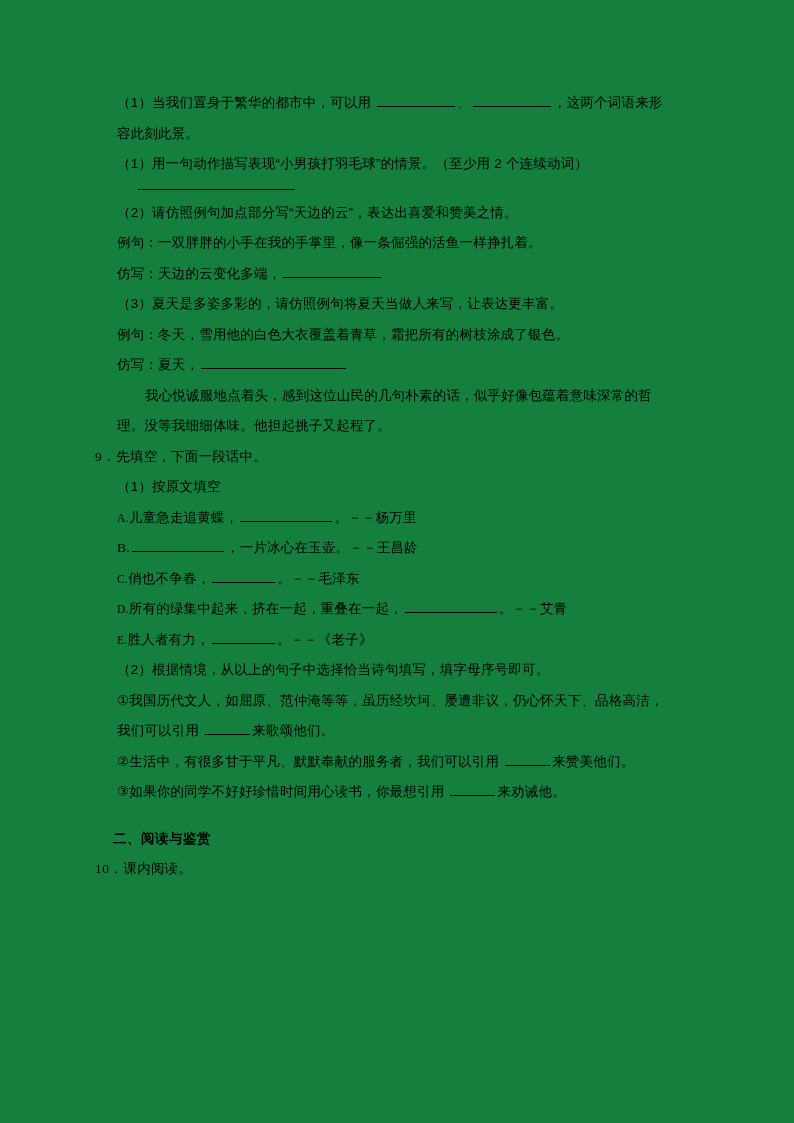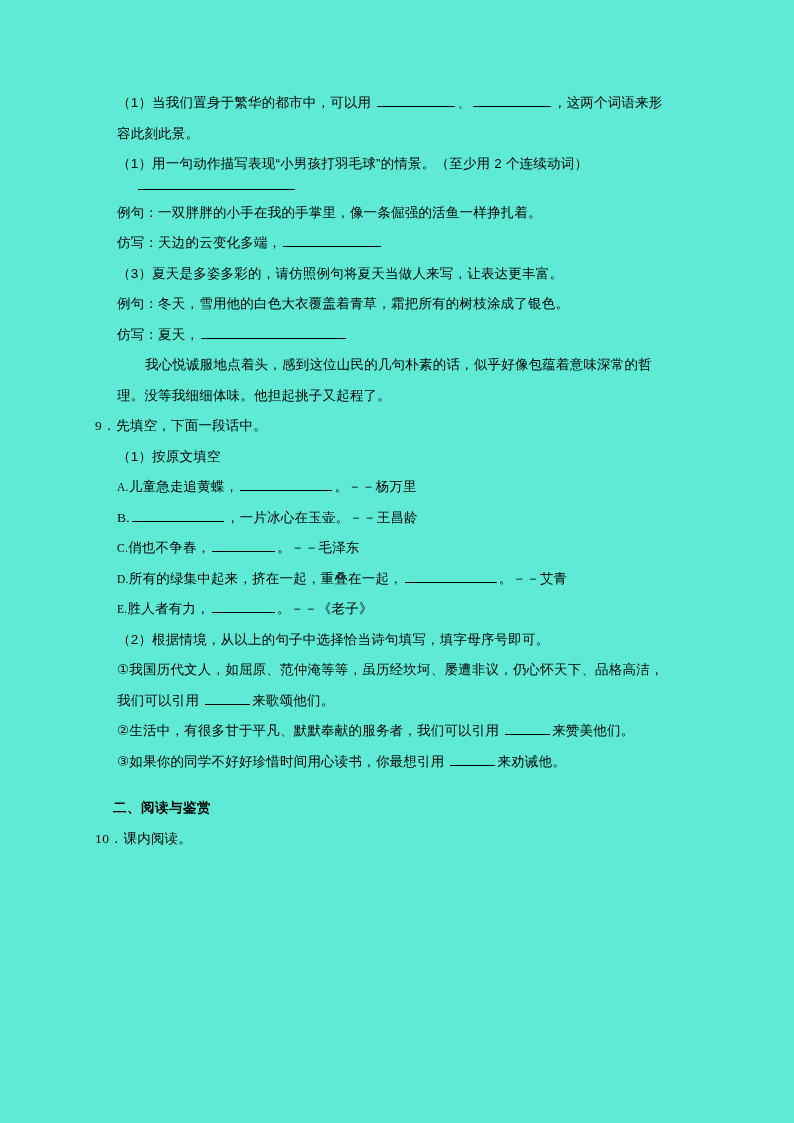--- a/index.html
+++ b/index.html
@@ -8,21 +8,21 @@
     background: #ffffff;
   }
   body {
     font-family: "Liberation Sans", "DejaVu Sans", sans-serif;
     color: #000000;
   }
   .page {
     position: relative;
     width: 794px;
     height: 1123px;
-    background: #5eead4;
+    background: #15803d;
     overflow: hidden;
     box-sizing: border-box;
     padding: 88px 119px 0 95px;
   }
   .line {
     font-size: 13.5px;
     line-height: 30.5px;
     white-space: normal;
     letter-spacing: 0.2px;
   }
@@ -81,20 +81,23 @@
   </div>
 
 
 
   <div class="line ind1">
     <span>（1）</span><span>用一句动作描写表现“小男孩打羽毛球”的情景。（至少用 2 个连续动词）</span>
   </div>
 
   <div class="standalone-rule"></div>
 
+  <div class="line ind1">
+    <span>（2）</span><span>请仿照例句加点部分写“天边的云”，表达出喜爱和赞美之情。</span>
+  </div>
 
   <div class="line ind1">
     <span>例句：</span><span>一双胖胖的小手在我的手掌里，像一条倔强的活鱼一样挣扎着。</span>
   </div>
 
   <div class="line ind1">
     <span>仿写：</span><span>天边的云变化多端，</span><span class="blank b-lg"></span>
   </div>
 
   <div class="line ind1">

